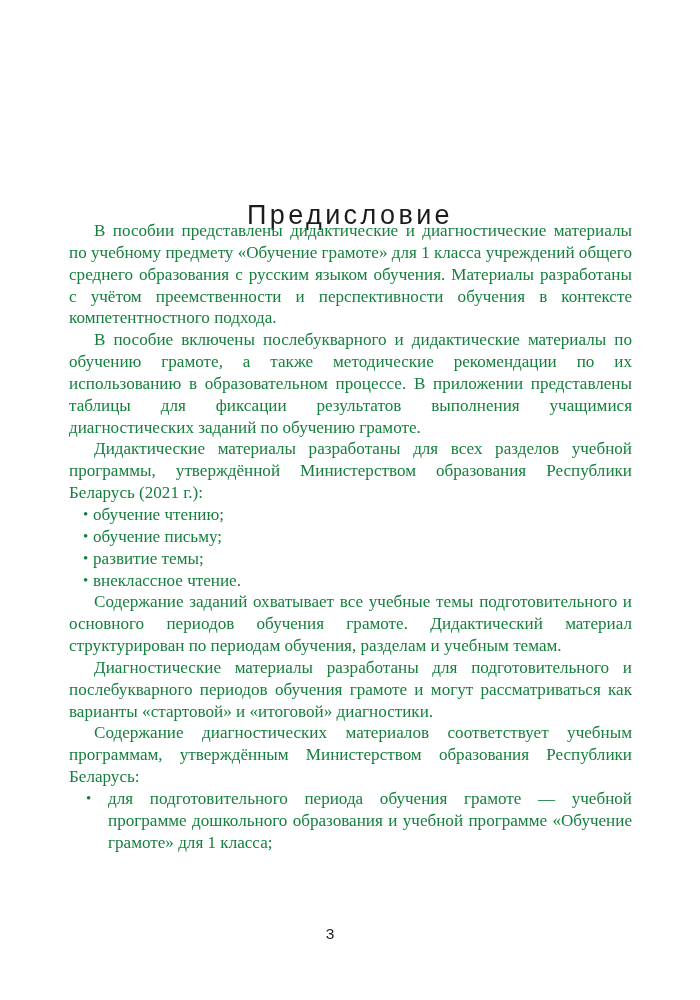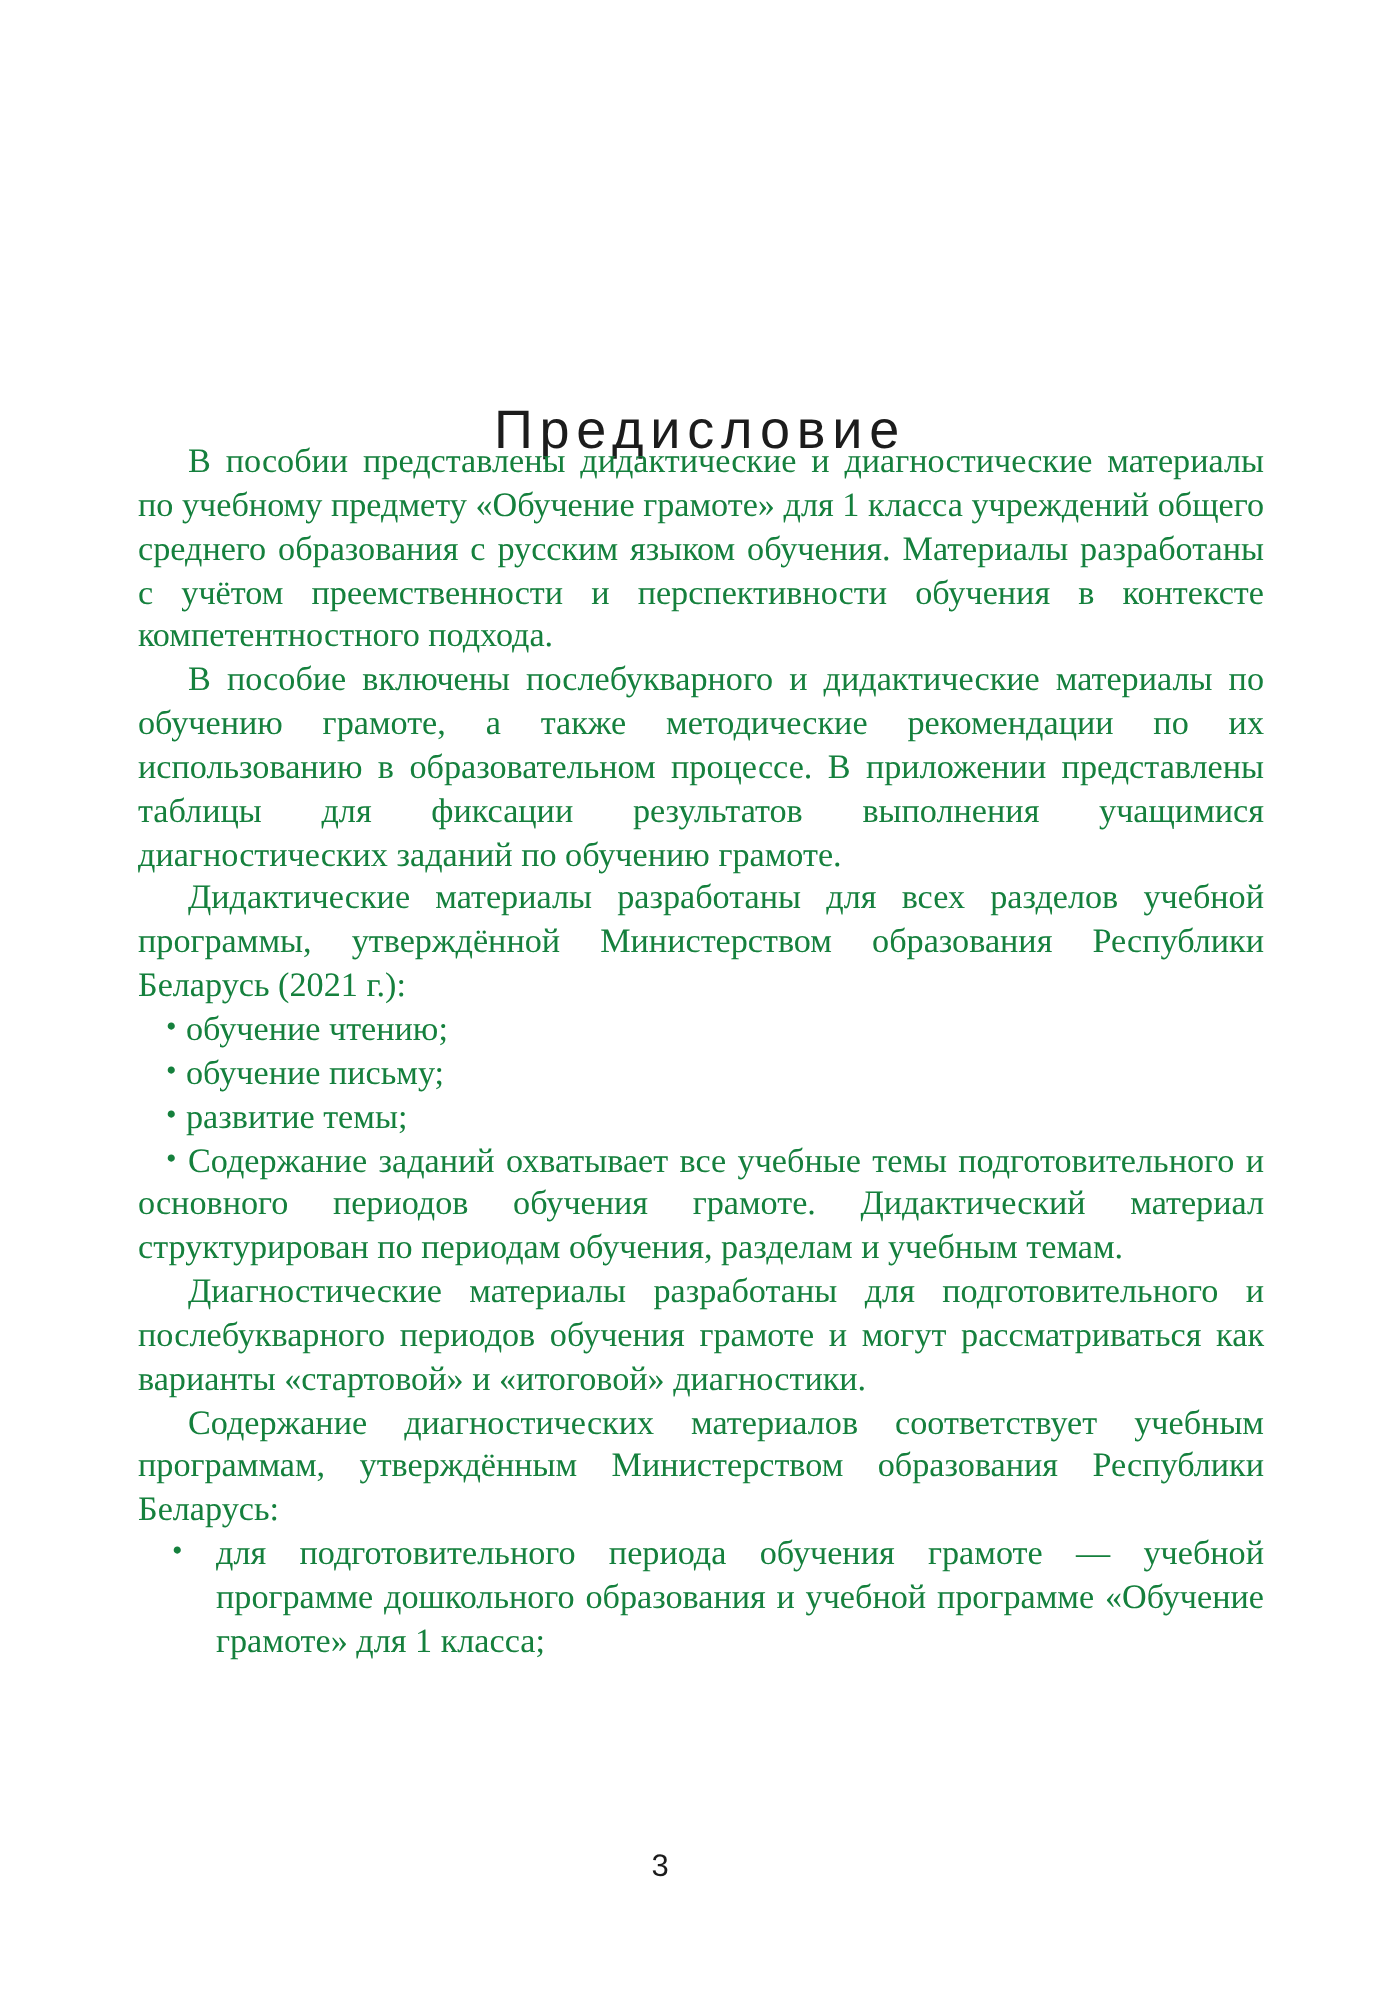--- a/index.html
+++ b/index.html
@@ -128,20 +128,21 @@
       <li>
         <span class="dot">•</span>
         <span>обучение письму;</span>
       </li>
       <li>
         <span class="dot">•</span>
         <span>развитие темы;</span>
       </li>
       <li>
         <span class="dot">•</span>
+        <span>внеклассное чтение.</span>
       </li>
     </ul>
 
     <p class="para">Содержание заданий охватывает все учебные темы подготовительного и основного периодов обучения грамоте. Дидактический материал структурирован по периодам обучения, разделам и учебным темам.</p>
 
     <p class="para">Диагностические материалы разработаны для подготовительного и послебукварного периодов обучения грамоте и могут рассматриваться как варианты «стартовой» и «итоговой» диагностики.</p>
 
     <p class="para">Содержание диагностических материалов соответствует учебным программам, утверждённым Министерством образования Республики Беларусь:</p>
 
     <ul class="bullets wide">

